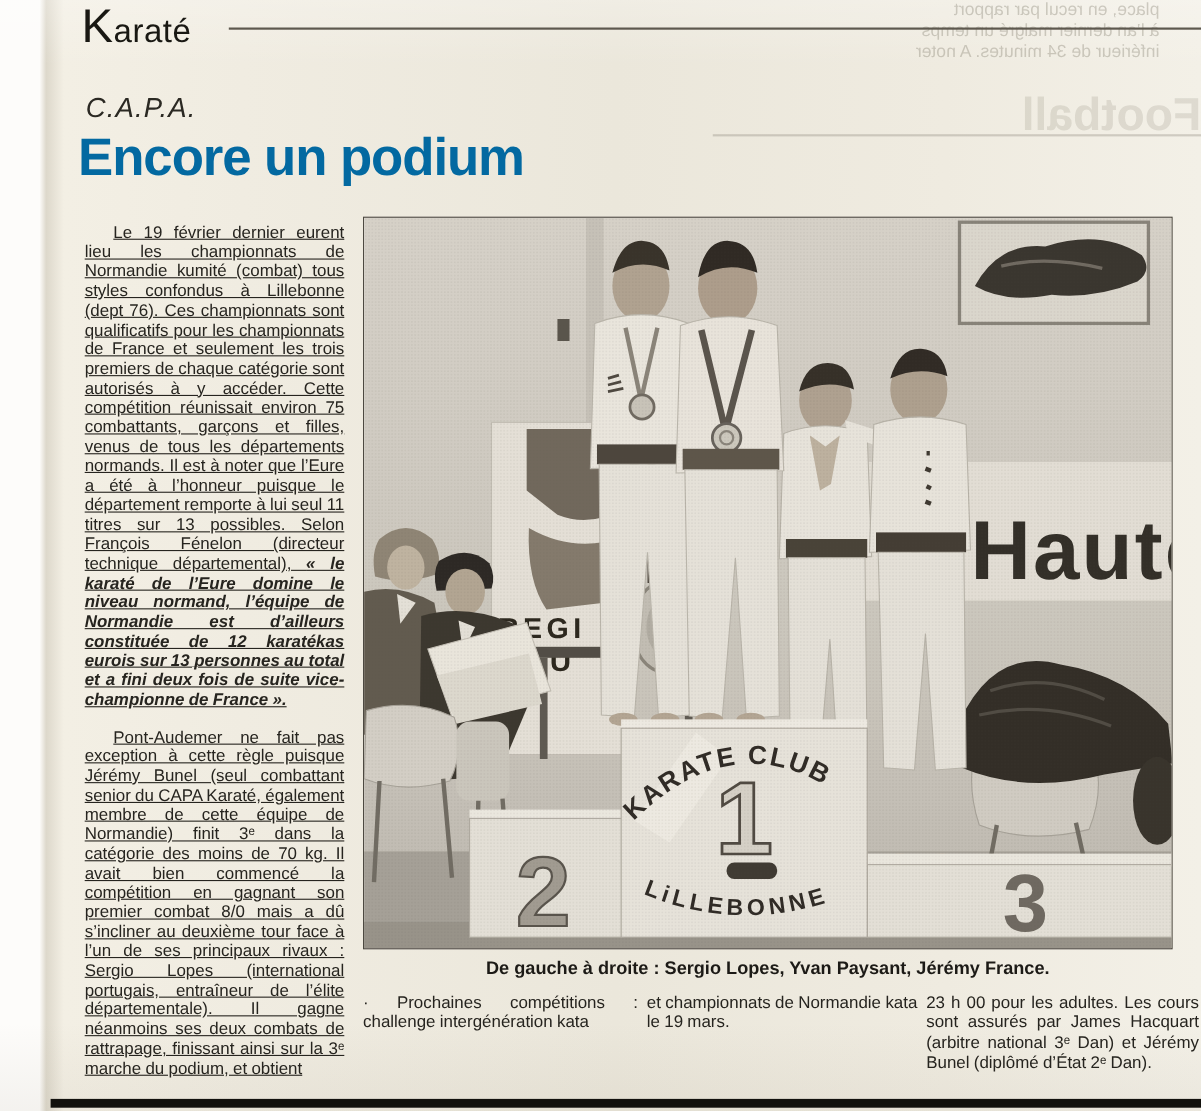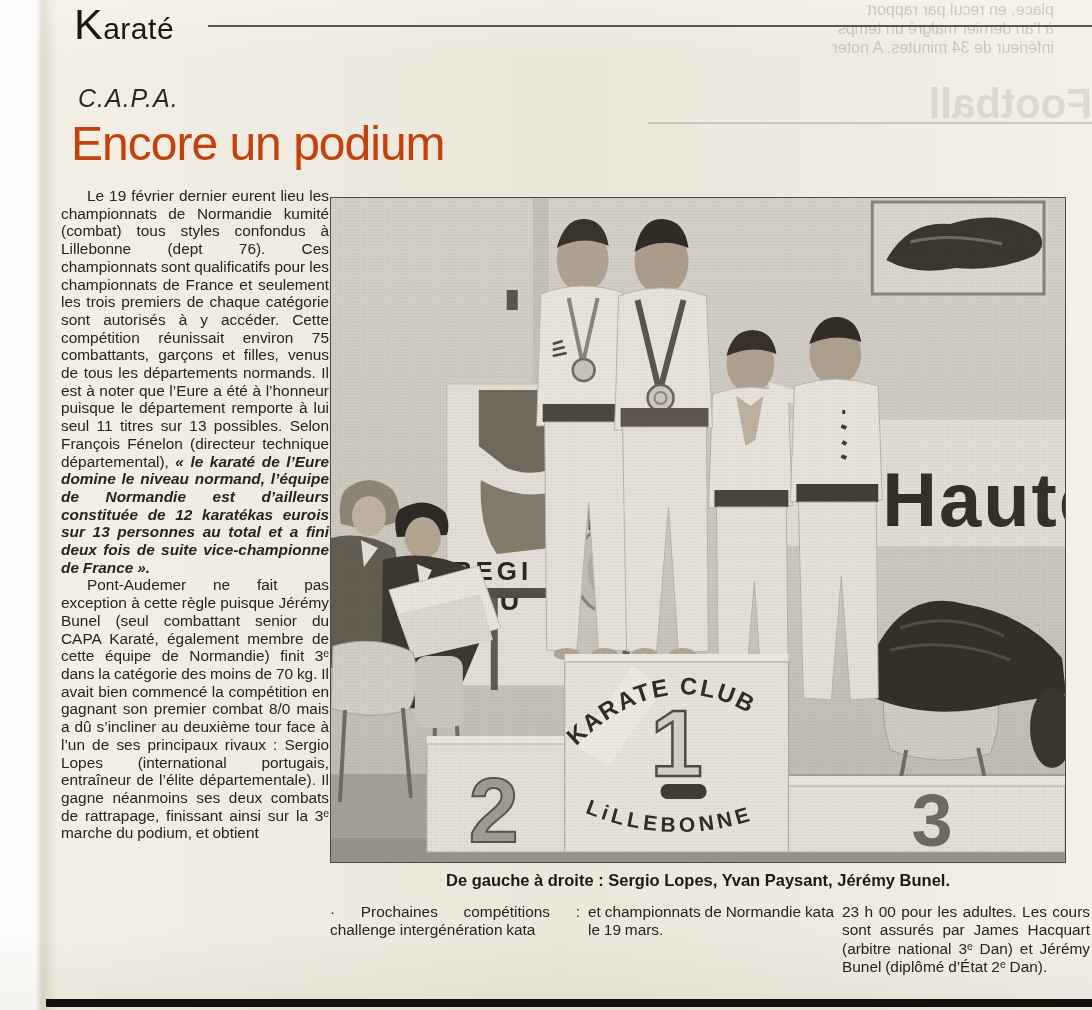--- a/index.html
+++ b/index.html
@@ -25,28 +25,28 @@
   }
   .section-label::first-letter{font-size:43px;}
   .rule-top{position:absolute;left:208px;top:25px;width:884px;height:2px;background:#5d584e;}
   .rule-ghost{position:absolute;left:648px;top:122px;width:444px;height:2px;background:#8d887b;opacity:.35;}
   .kicker{
     position:absolute;left:78px;top:84px;
     font-size:25px;font-style:italic;color:#2b2923;letter-spacing:1px;text-align:right;
   }
   .headline{
     position:absolute;left:71px;top:116px;
-    font-size:48px;font-weight:400;color:#c2410c;letter-spacing:-1px;
+    font-size:48px;font-weight:700;color:#0369a1;letter-spacing:-1px;
   }
   .col-left{
     position:absolute;left:61px;top:187px;width:268px;
     font-size:15.4px;line-height:17.7px;text-align:justify;
     word-spacing:-.4px;hyphens:auto;-webkit-hyphens:auto;
   }
-  .col-left p{margin:0;}
+  .col-left p{margin:16px;text-decoration:underline;}
   .col-left p.indent{text-indent:26px;}
   .quote{font-weight:700;font-style:italic;}
   .photo-wrap{
     position:absolute;left:330px;top:197px;width:734px;height:664px;
     background:#dcd8cf;border:1px solid #4c4840;box-shadow:0 0 0 2px #f6f4ee inset;
   }
   .photo-wrap svg{display:block;width:100%;height:100%;}
   .caption{
     position:absolute;left:338px;top:871px;width:720px;text-align:center;
     font-size:16.5px;font-weight:700;color:#1c1a16;
@@ -248,21 +248,21 @@
     <text font-size="21" font-weight="700" letter-spacing="4" fill="#2a2621">
       <textPath href="#arcBottom" startOffset="3%">LiLLEBONNE</textPath>
     </text>
   </g>
 
   <rect x="0" y="0" width="735" height="664" fill="url(#ht)" opacity="0.12"></rect>
   <rect x="0" y="0" width="735" height="664" fill="#9c8f6f" opacity="0.06"></rect>
 </svg>
 </div>
 
-<div class="caption">De gauche à droite : Sergio Lopes, Yvan Paysant, Jérémy Bunel.</div>
+<div class="caption">De gauche à droite : Sergio Lopes, Yvan Paysant, Jérémy France.</div>
 
 <div class="bcol bcol1">
   <p>· Prochaines compétitions : challenge intergénération kata</p>
 </div>
 <div class="bcol bcol2">
   <p>et championnats de Normandie kata le 19 mars.</p>
 </div>
 <div class="bcol bcol3">
   <p>23 h 00 pour les adultes. Les cours sont assurés par James Hacquart (arbitre national 3ᵉ Dan) et Jérémy Bunel (diplômé d’État 2ᵉ Dan).</p>
 </div>

